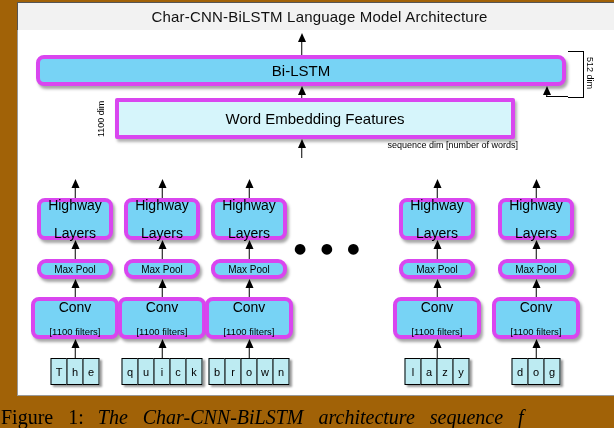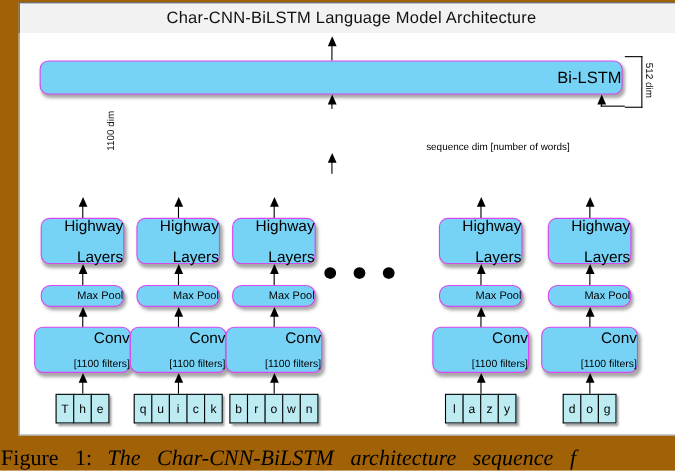--- a/index.html
+++ b/index.html
@@ -13,23 +13,23 @@
     background:var(--title-bg,#F2F2F2);border:1px solid #555;
     display:flex;align-items:center;justify-content:center;
     font-size:15px;color:#111;letter-spacing:.2px;
   }
   .main-frame{
     position:absolute;left:17px;top:30px;width:603px;height:365px;
     border:1px solid #999;border-top:none;background:#fff;
   }
   
   .node{
-    position:absolute;box-sizing:border-box;border:1px solid #d946ef;
+    position:absolute;box-sizing:border-box;border:4px solid #d946ef;
     background:var(--node-blue,#77D3F5);border-radius:8px;
-    display:flex;flex-direction:column;align-items:flex-end;justify-content:center;
+    display:flex;flex-direction:column;align-items:center;justify-content:center;
     box-shadow:2px 3px 3px rgba(0,0,0,.35);color:#000;text-align:center;
   }
   .bilstm{left:36px;top:55px;width:530px;height:31px;font-size:15px;}
   .wordemb{
     left:115px;top:98px;width:400px;height:41px;font-size:15px;
     background:var(--node-pale-cyan,#D6F5FB);border-radius:2px;
     box-shadow:2px 3px 3px rgba(0,0,0,.3);
   }
   .concat{left:36px;top:158px;width:530px;height:21px;font-size:14px;}
   
@@ -78,21 +78,21 @@
     border-top:1px solid #000;border-right:1px solid #000;border-bottom:1px solid #000;
   }
   .bracket-ext{position:absolute;left:546px;top:96px;width:22px;height:1px;background:#000;}
   .v-label{
     position:absolute;font-size:9px;color:#000;
     writing-mode:vertical-rl;text-align:center;
   }
   .dim-512{left:585px;top:50px;height:47px;}
   .dim-1100{left:96px;top:98px;height:41px;transform:rotate(180deg);}
   .seq-label{
-    position:absolute;left:300px;top:128px;width:218px;
+    position:absolute;left:300px;top:140px;width:218px;
     font-size:9px;text-align:right;color:#000;
   }
   .ellipsis{
     position:absolute;left:294px;top:240px;font-size:14px;letter-spacing:5px;
     color:#000;font-family:"DejaVu Sans",sans-serif;
   }
   
   .caption{
     position:absolute;left:1px;top:406px;width:620px;white-space:nowrap;
     font-family:"Liberation Serif",serif;font-size:20px;color:#000;
@@ -116,20 +116,23 @@
     <span>Bi-LSTM</span>
   </div>
 
   <div class="dim-bracket"></div>
   <div class="bracket-ext"></div>
   <div class="arrow arrow-bracket"></div>
   <div class="v-label dim-512">512 dim</div>
 
   <div class="arrow arrow-bilstm"></div>
 
+  <div class="node wordemb">
+    <span>Word Embedding Features</span>
+  </div>
   <div class="v-label dim-1100">1100 dim</div>
   <div class="seq-label">sequence dim [number of words]</div>
 
   <div class="arrow arrow-wordemb"></div>
 
 
   <div class="ellipsis">● ● ●</div>
 
   <div class="columns-layer">
       <div class="column" style="left: 31px;">

